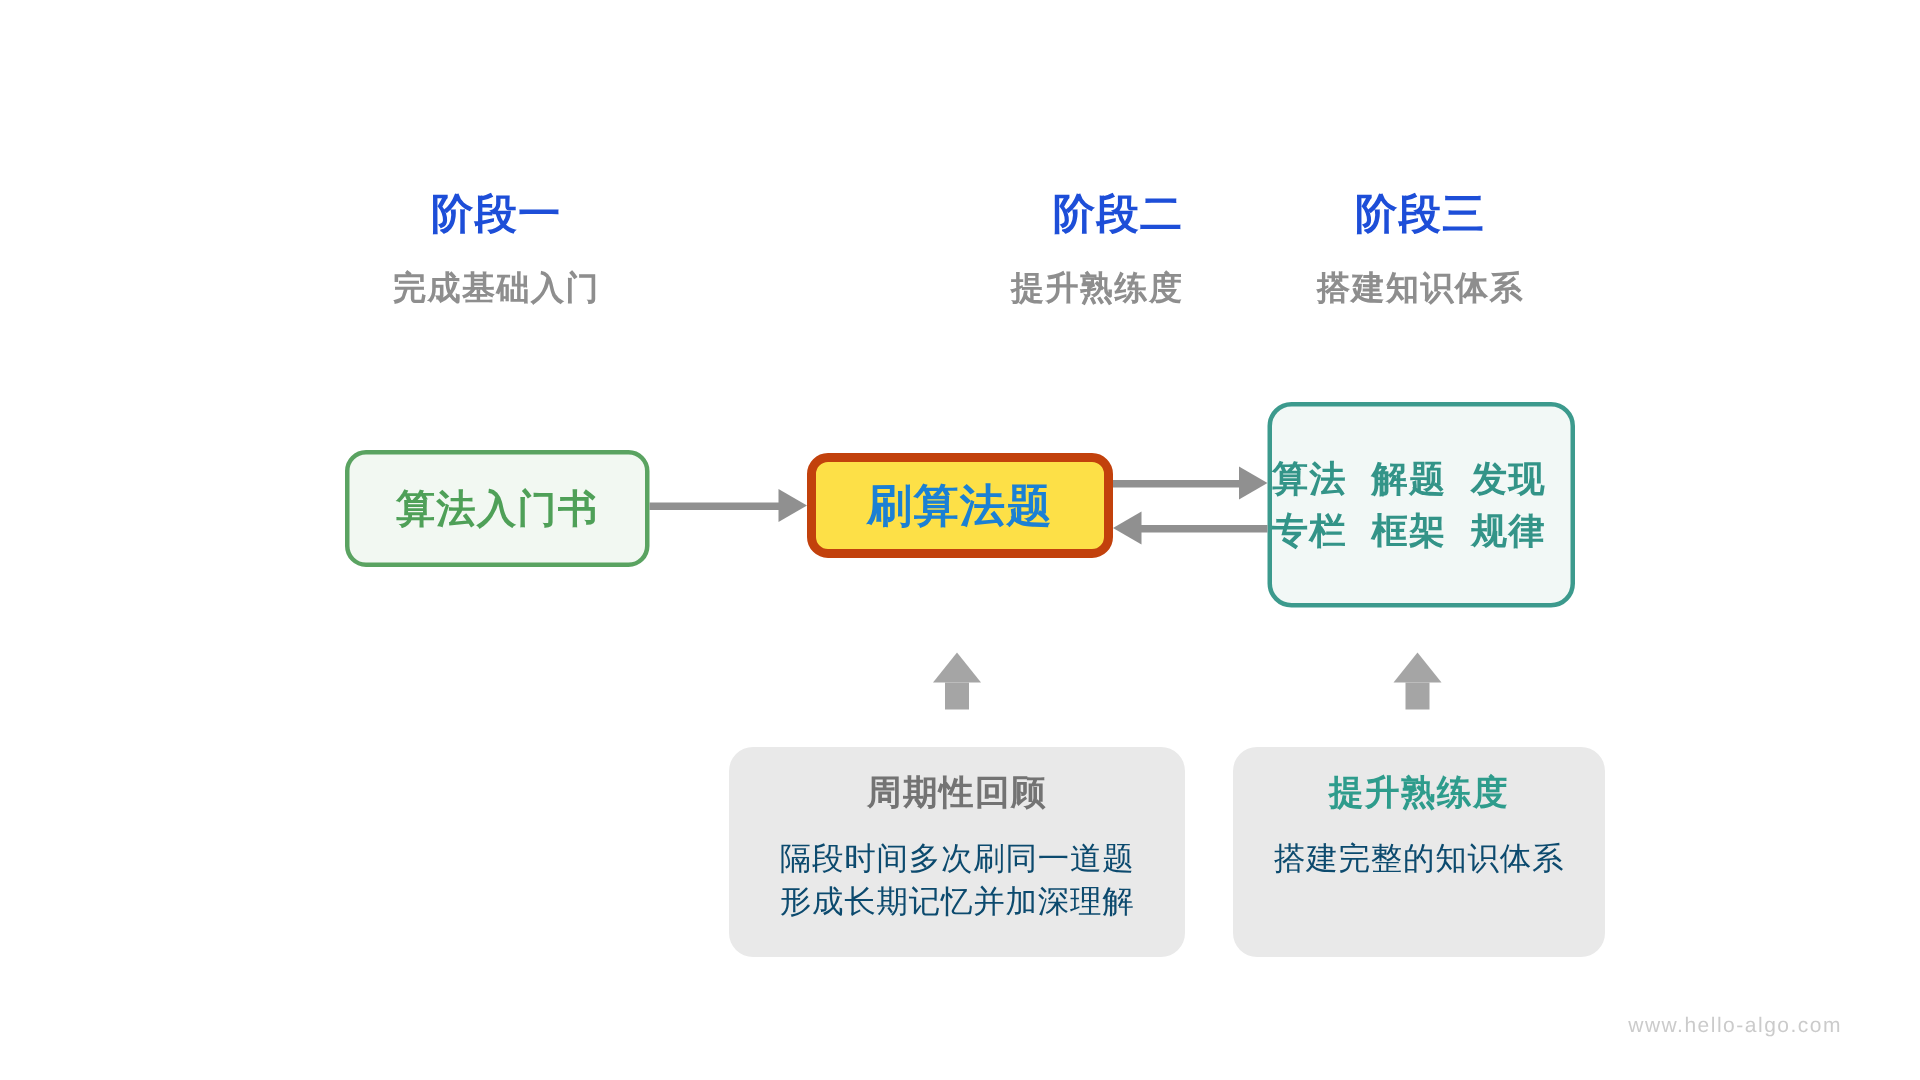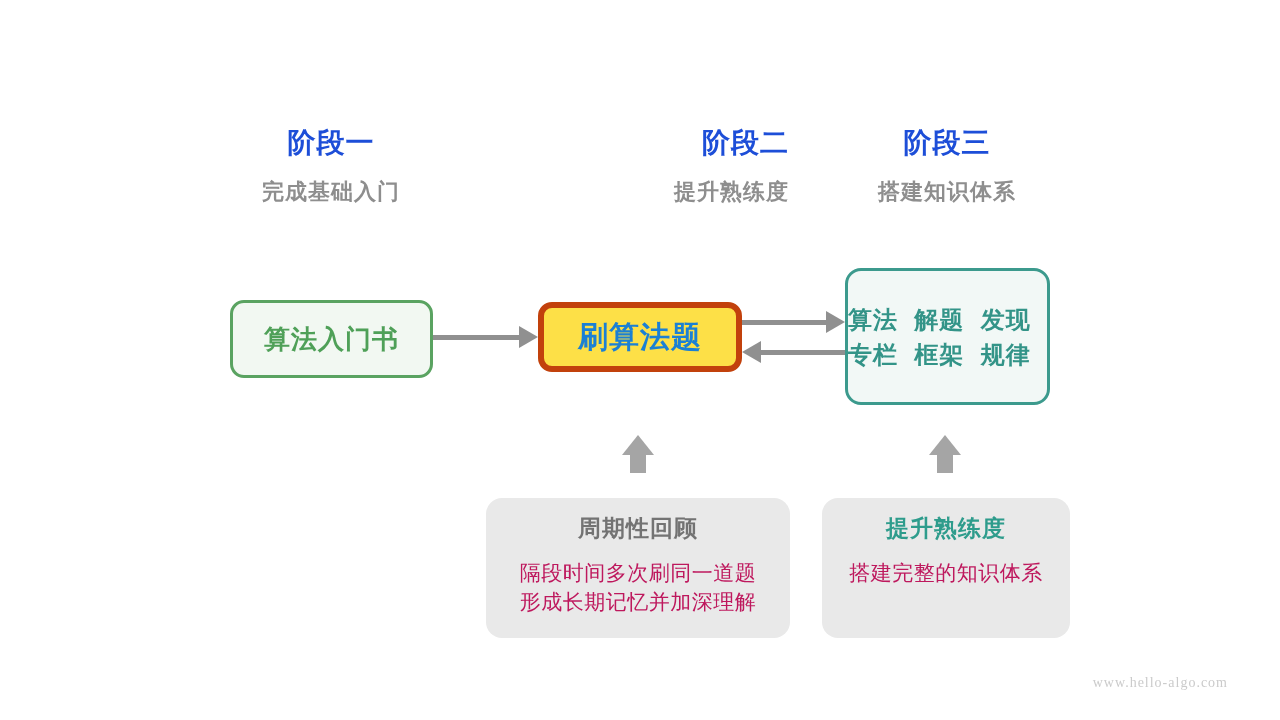--- a/index.html
+++ b/index.html
@@ -132,30 +132,30 @@
     line-height: 27px;
     font-weight: 700;
     letter-spacing: 1px;
   }
   .callout-title-blue { color: #737373; }
   .callout-title-teal { color: #2e9c8c; }
   .callout-body {
     margin-top: 16px;
     font-size: 21px;
     line-height: 29px;
-    color: #be185d;
+    color: #0c4a6e;
     letter-spacing: 0.5px;
   }
 
   
   .watermark {
     position: absolute;
     right: 52px;
     top: 675px;
-    font-family: Liberation Serif, serif;
+    font-family: Liberation Sans, sans-serif;
     font-size: 14px;
     letter-spacing: 1px;
     color: #cbcbcb;
     margin-left: 44px;
   }
 </style>
 </head>
 <body>
 
 <div class="canvas">

